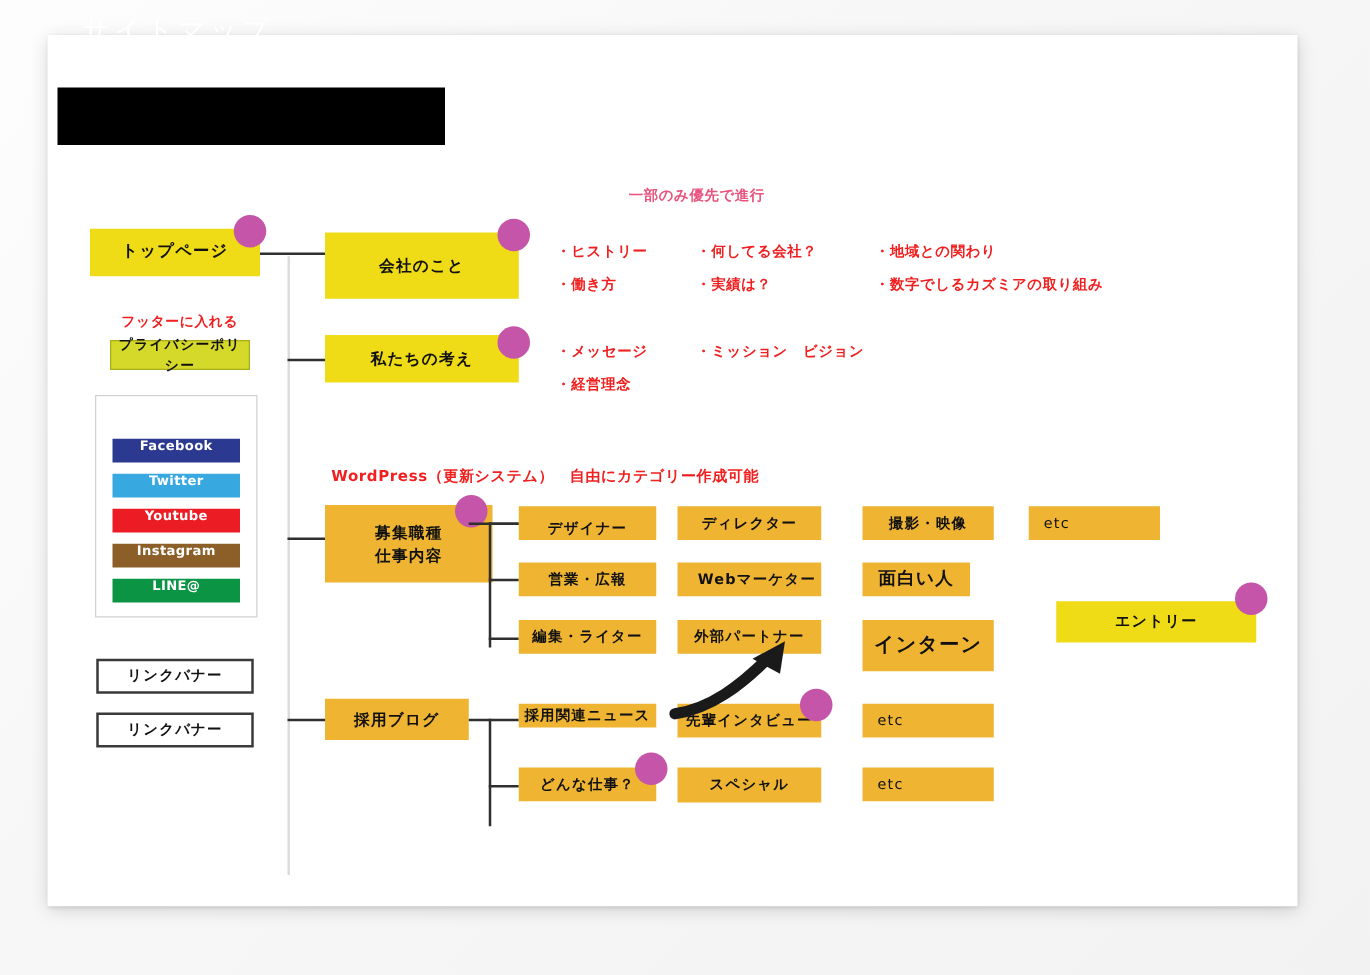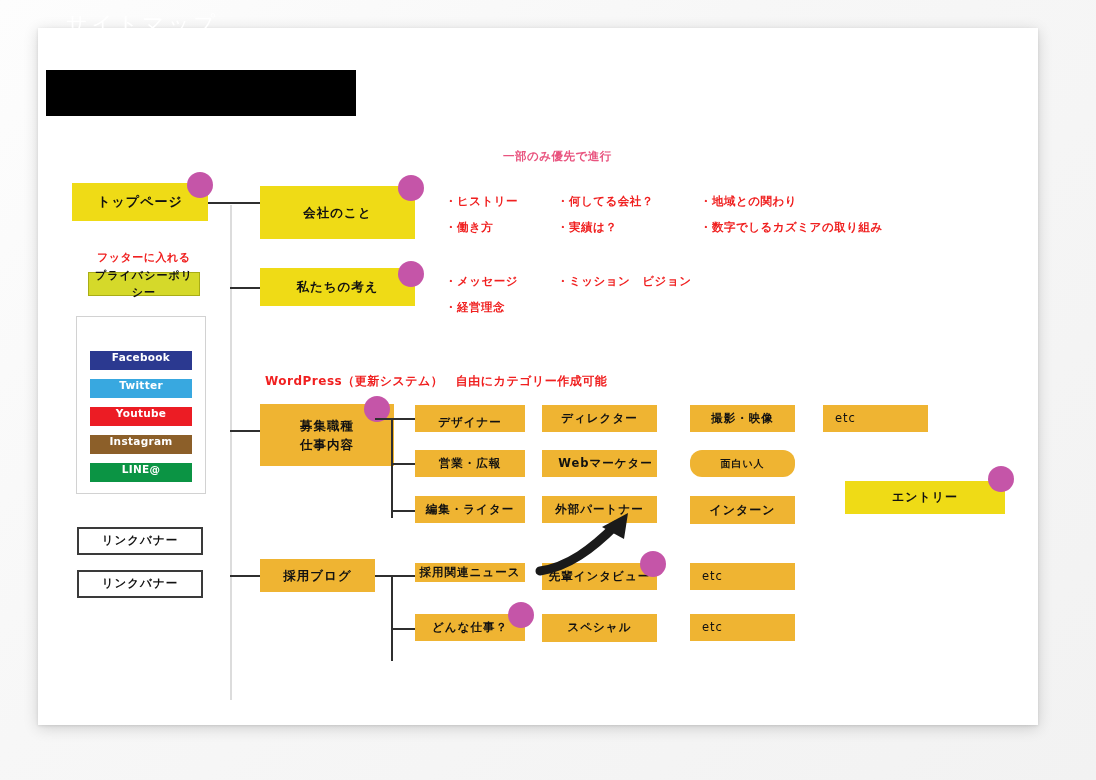--- a/index.html
+++ b/index.html
@@ -250,30 +250,30 @@
       </div>
       <div class="box orange" style="left: 823px; top: 405px; width: 105px; height: 27px; font-size: 11.5px; justify-content: flex-start; padding-left: 12px; font-weight: normal;">
         <span>etc</span>
       </div>
       <div class="box orange" style="left: 415px; top: 450px; width: 110px; height: 27px; font-size: 11.5px;">
         <span>営業・広報</span>
       </div>
       <div class="box orange" style="left: 542px; top: 450px; width: 115px; height: 27px; font-size: 11.5px; padding-left: 12px;">
         <span>Webマーケター</span>
       </div>
-      <div class="box orange" style="left: 690px; top: 450px; width: 105px; height: 27px; font-size: 10px; border-radius: 12px;">
+      <div class="box orange" style="left: 690px; top: 450px; width: 86px; height: 27px; font-size: 14px;">
         <span>面白い人</span>
       </div>
       <div class="box orange" style="left: 415px; top: 496px; width: 110px; height: 27px; font-size: 11.5px;">
         <span>編集・ライター</span>
       </div>
       <div class="box orange" style="left: 542px; top: 496px; width: 115px; height: 27px; font-size: 11.5px;">
         <span>外部パートナー</span>
       </div>
-      <div class="box orange" style="left: 690px; top: 496px; width: 105px; height: 28px; font-size: 12px;">
+      <div class="box orange" style="left: 690px; top: 496px; width: 105px; height: 41px; font-size: 16px;">
         <span>インターン</span>
       </div>
     </div>
 
   <div class="box yellow" style="left:845px; top:481px; width:160px; height:33px; font-size:12px;">
     <span>エントリー</span>
   </div>
   <div class="dot" style="left:988px; top:466px;"></div>
 
   <div class="box orange" style="left:260px; top:559px; width:115px; height:33px; font-size:12.5px;">

